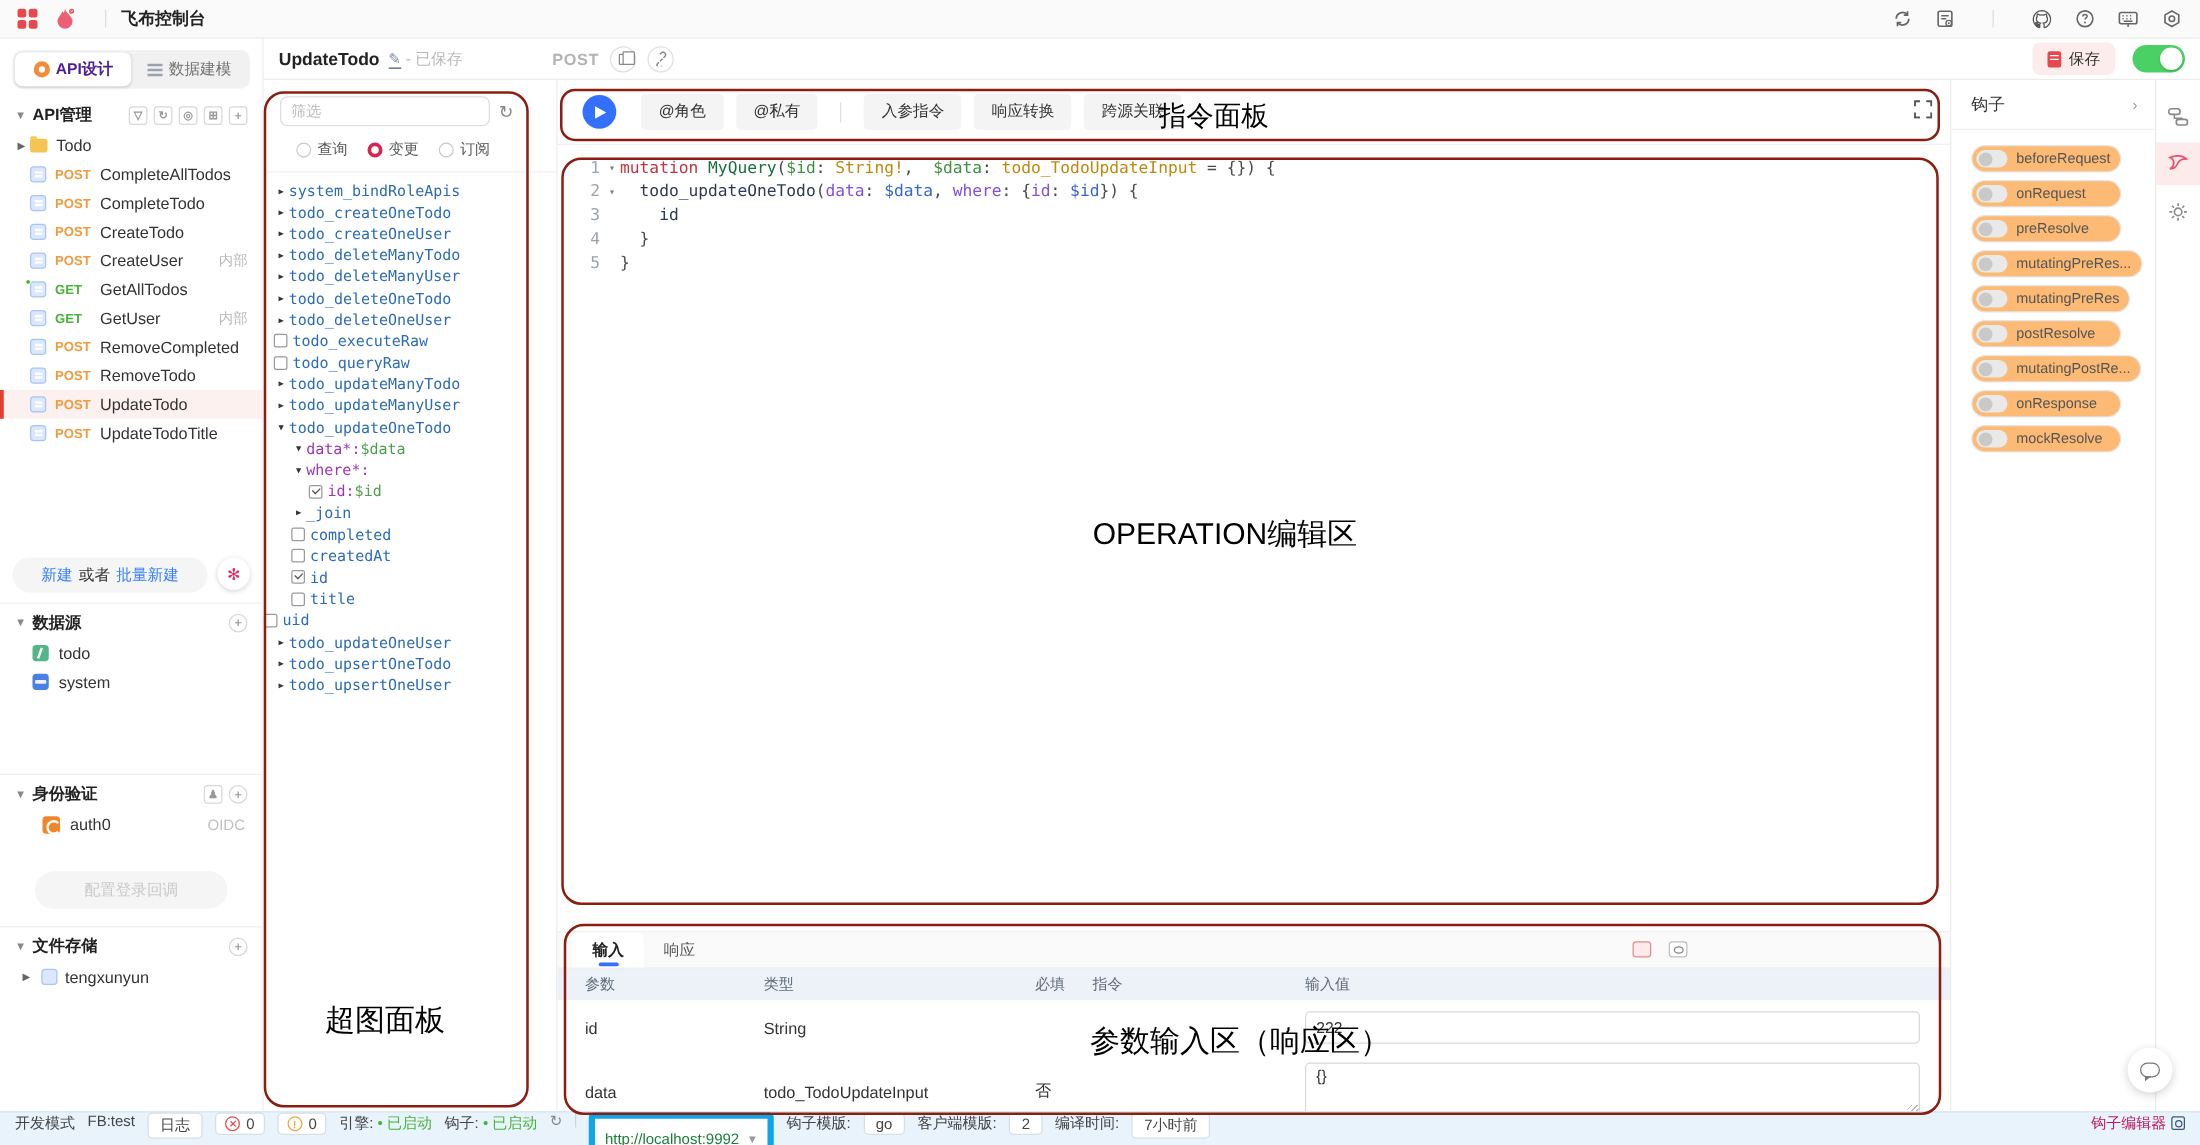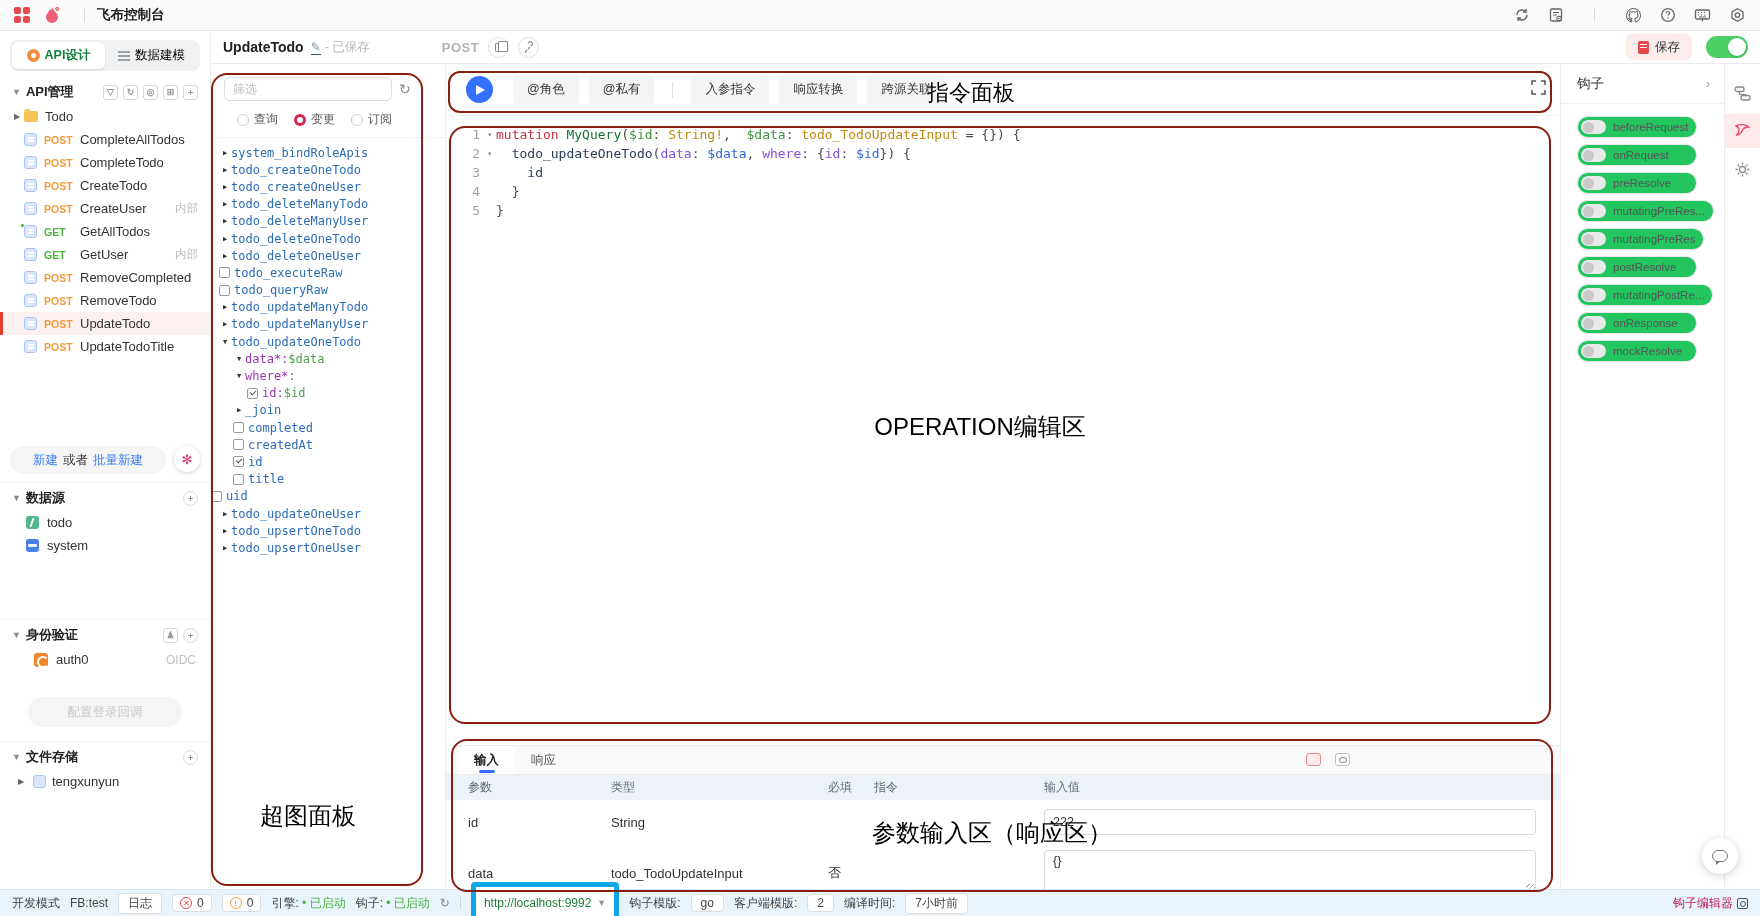--- a/index.html
+++ b/index.html
@@ -24,22 +24,22 @@
     display:flex; flex-direction:column; }
   .rightpart { flex:1; display:flex; flex-direction:column; min-width:0; }
   .docheader { height:33px; border-bottom:1px solid #ececec; display:flex; align-items:center;
     padding:0 12px; background:#fff; }
   .content { flex:1; display:flex; min-height:0; }
 
   
   .seg { margin:9px 10px 6px; background:#f1f1f1; border-radius:8px; padding:2px;
     display:flex; height:31px; }
   .seg .tab { flex:1; display:flex; align-items:center; justify-content:center; gap:5px;
-    font-size:12.5px; color:#000000; border-radius:6px; cursor:pointer; }
-  .seg .tab.active { background:#fff; color:#15803d; font-weight:bold; box-shadow:0 1px 2px rgba(0,0,0,.12);text-align:right; }
+    font-size:12.5px; color:#737373; border-radius:6px; cursor:pointer; }
+  .seg .tab.active { background:#fff; color:#4c1d95; font-weight:bold; box-shadow:0 1px 2px rgba(0,0,0,.12);text-align:right; }
   .ic-orange { width:13px; height:13px; border-radius:50%; background:#f08c3c; position:relative; }
   .ic-orange::after{ content:""; position:absolute; left:4px; top:4px; width:5px; height:5px;
     border-radius:50%; background:#fff; }
   .ic-list { width:12px; height:10px; border-top:2px solid #9aa3ad; border-bottom:2px solid #9aa3ad;
     position:relative;}
   .ic-list::after{content:"";position:absolute;left:0;top:2px;width:12px;height:2px;background:#9aa3ad;}
 
   .sec-head { display:flex; align-items:center; padding:6px 12px 4px; font-size:13px; font-weight:bold;
     color:#222; }
   .sec-head .chev { color:#888; font-size:9px; margin-right:5px; font-weight:normal;}
@@ -183,34 +183,34 @@
     background-image:repeating-linear-gradient(135deg, transparent 0 2px, #bbb 2px 3px);
     background-size:9px 9px; background-position:bottom right; background-repeat:no-repeat;}
 
   
   .hooks { width:164px; border-left:1px solid #ececec; flex:none; background:#fff;}
   .hooks-head { height:40px; display:flex; align-items:center; padding:0 14px 0 16px;
     border-bottom:1px solid #f0f0f0; font-size:13.5px; color:#333;}
   .hooks-head .chev { margin-left:auto; color:#999; font-size:12px; cursor:pointer;}
   .toggles { padding:12px 14px 0 16px; display:flex; flex-direction:column; gap:6px;}
   .tgl { height:22px; border:1px solid #e5e5e5; border-radius:12px; display:flex; align-items:center;
-    padding:0 8px 0 3px; gap:7px; cursor:pointer; background:#22c55e; width:fit-content; min-width:120px;}
+    padding:0 8px 0 3px; gap:7px; cursor:pointer; background:#fdba74; width:fit-content; min-width:120px;}
   .tgl .track { width:25px; height:14px; border-radius:7px; background:#e9e9e9; position:relative; flex:none;}
   .tgl .track::after{content:"";position:absolute;left:1.5px;top:1.5px;width:11px;height:11px;
     border-radius:50%;background:#c9c9c9;}
   .tgl .lbl { font-size:11.5px; color:#555; white-space:nowrap;}
 
   .strip { width:36px; border-left:1px solid #ececec; flex:none; display:flex; flex-direction:column;
     align-items:center; padding-top:12px; gap:4px; background:#fff;}
   .strip .tile { width:36px; height:34px; display:flex; align-items:center; justify-content:center; cursor:pointer;}
   .strip .tile.active { background:#fdeaea; }
 
   
   .statusbar { height:27px; background:#e8f3fb; border-top:1px solid #d8e6f2; display:flex;
-    align-items:center; padding:0 12px; font-size:12px; color:#444; gap:10px; position:absolute;
+    align-items:flex-start; padding:0 12px; font-size:12px; color:#444; gap:10px; position:absolute;
     bottom:0; left:0; right:0;}
   .sb-box { background:#fff; border:1px solid #d6dee6; border-radius:4px; padding:1px 9px; cursor:pointer;}
   .sb-pill { background:#fff; border:1px solid #d6dee6; border-radius:4px; padding:1px 7px;
     display:flex; align-items:center; gap:5px;}
   .err-ic { width:12px; height:12px; border:1.3px solid #e5484d; border-radius:50%; position:relative;}
   .err-ic::before,.err-ic::after{content:"";position:absolute;left:4.6px;top:2px;width:1.4px;height:6px;background:#e5484d;}
   .err-ic::before{transform:rotate(45deg);} .err-ic::after{transform:rotate(-45deg);}
   .warn-ic { width:12px; height:12px; border:1.3px solid #f2a33c; border-radius:50%; color:#f2a33c;
     font-size:8px; font-weight:bold; display:flex; align-items:center; justify-content:center;}
   .green { color:#49b33b; }

